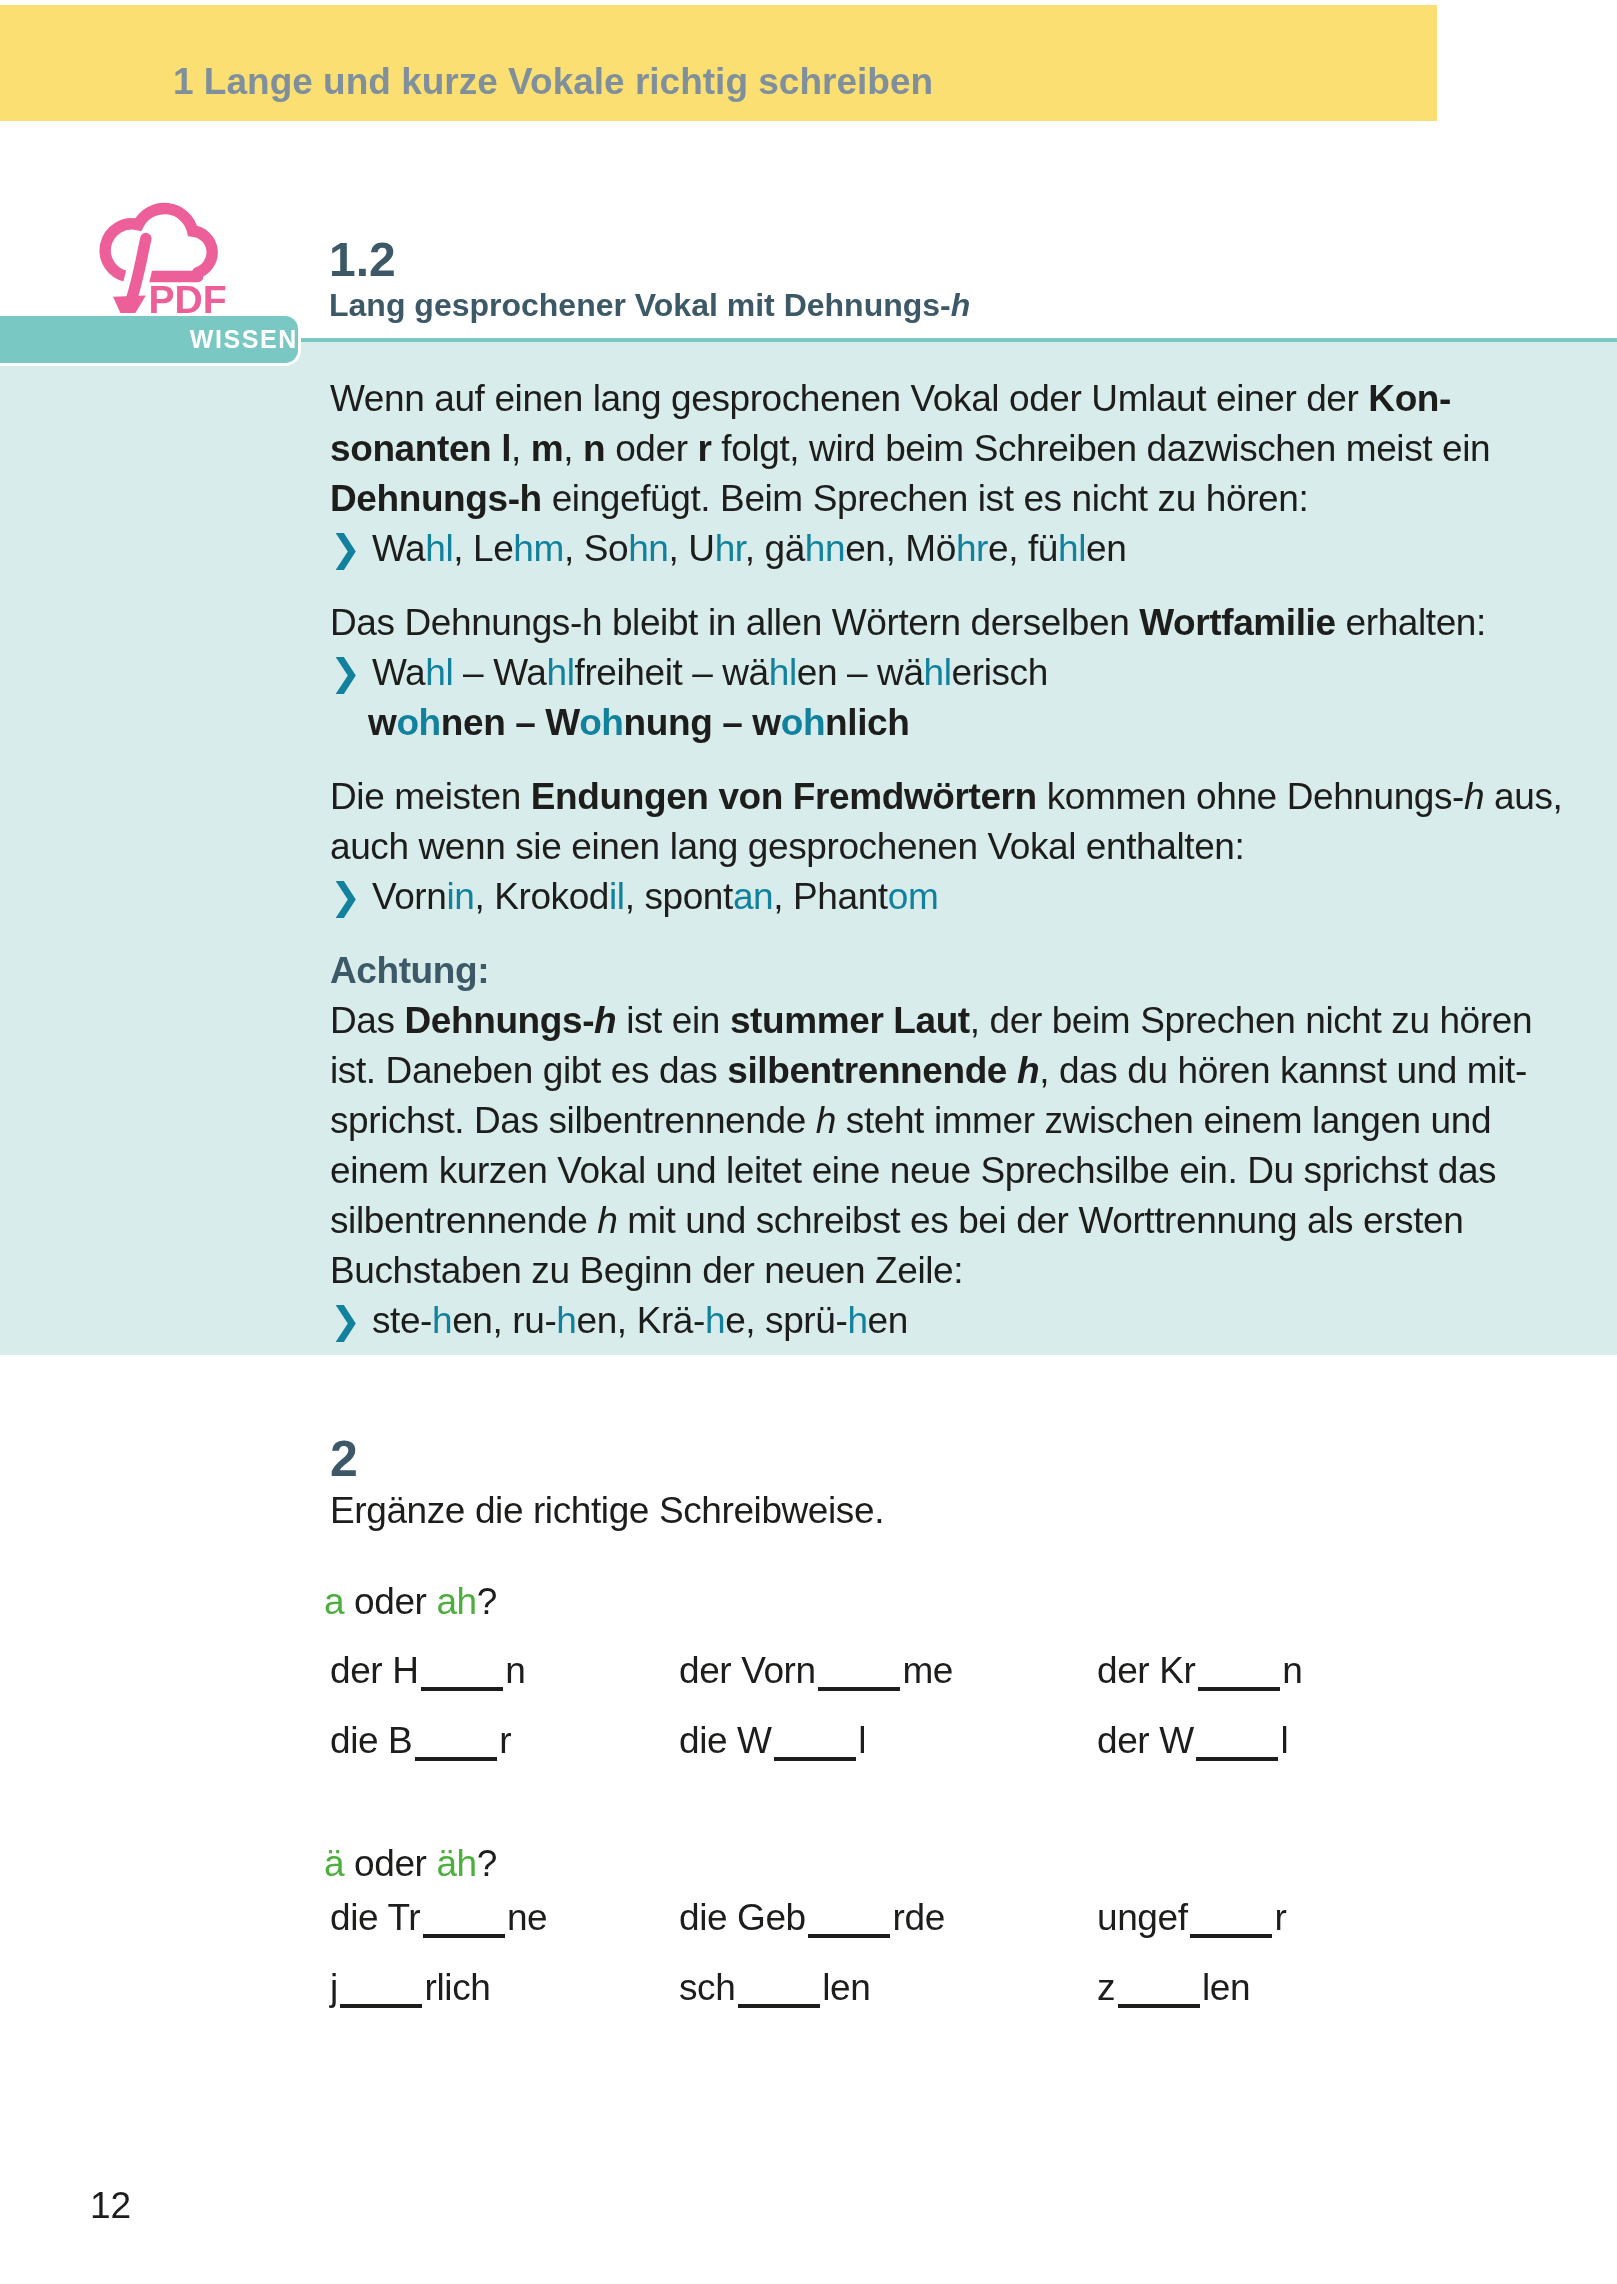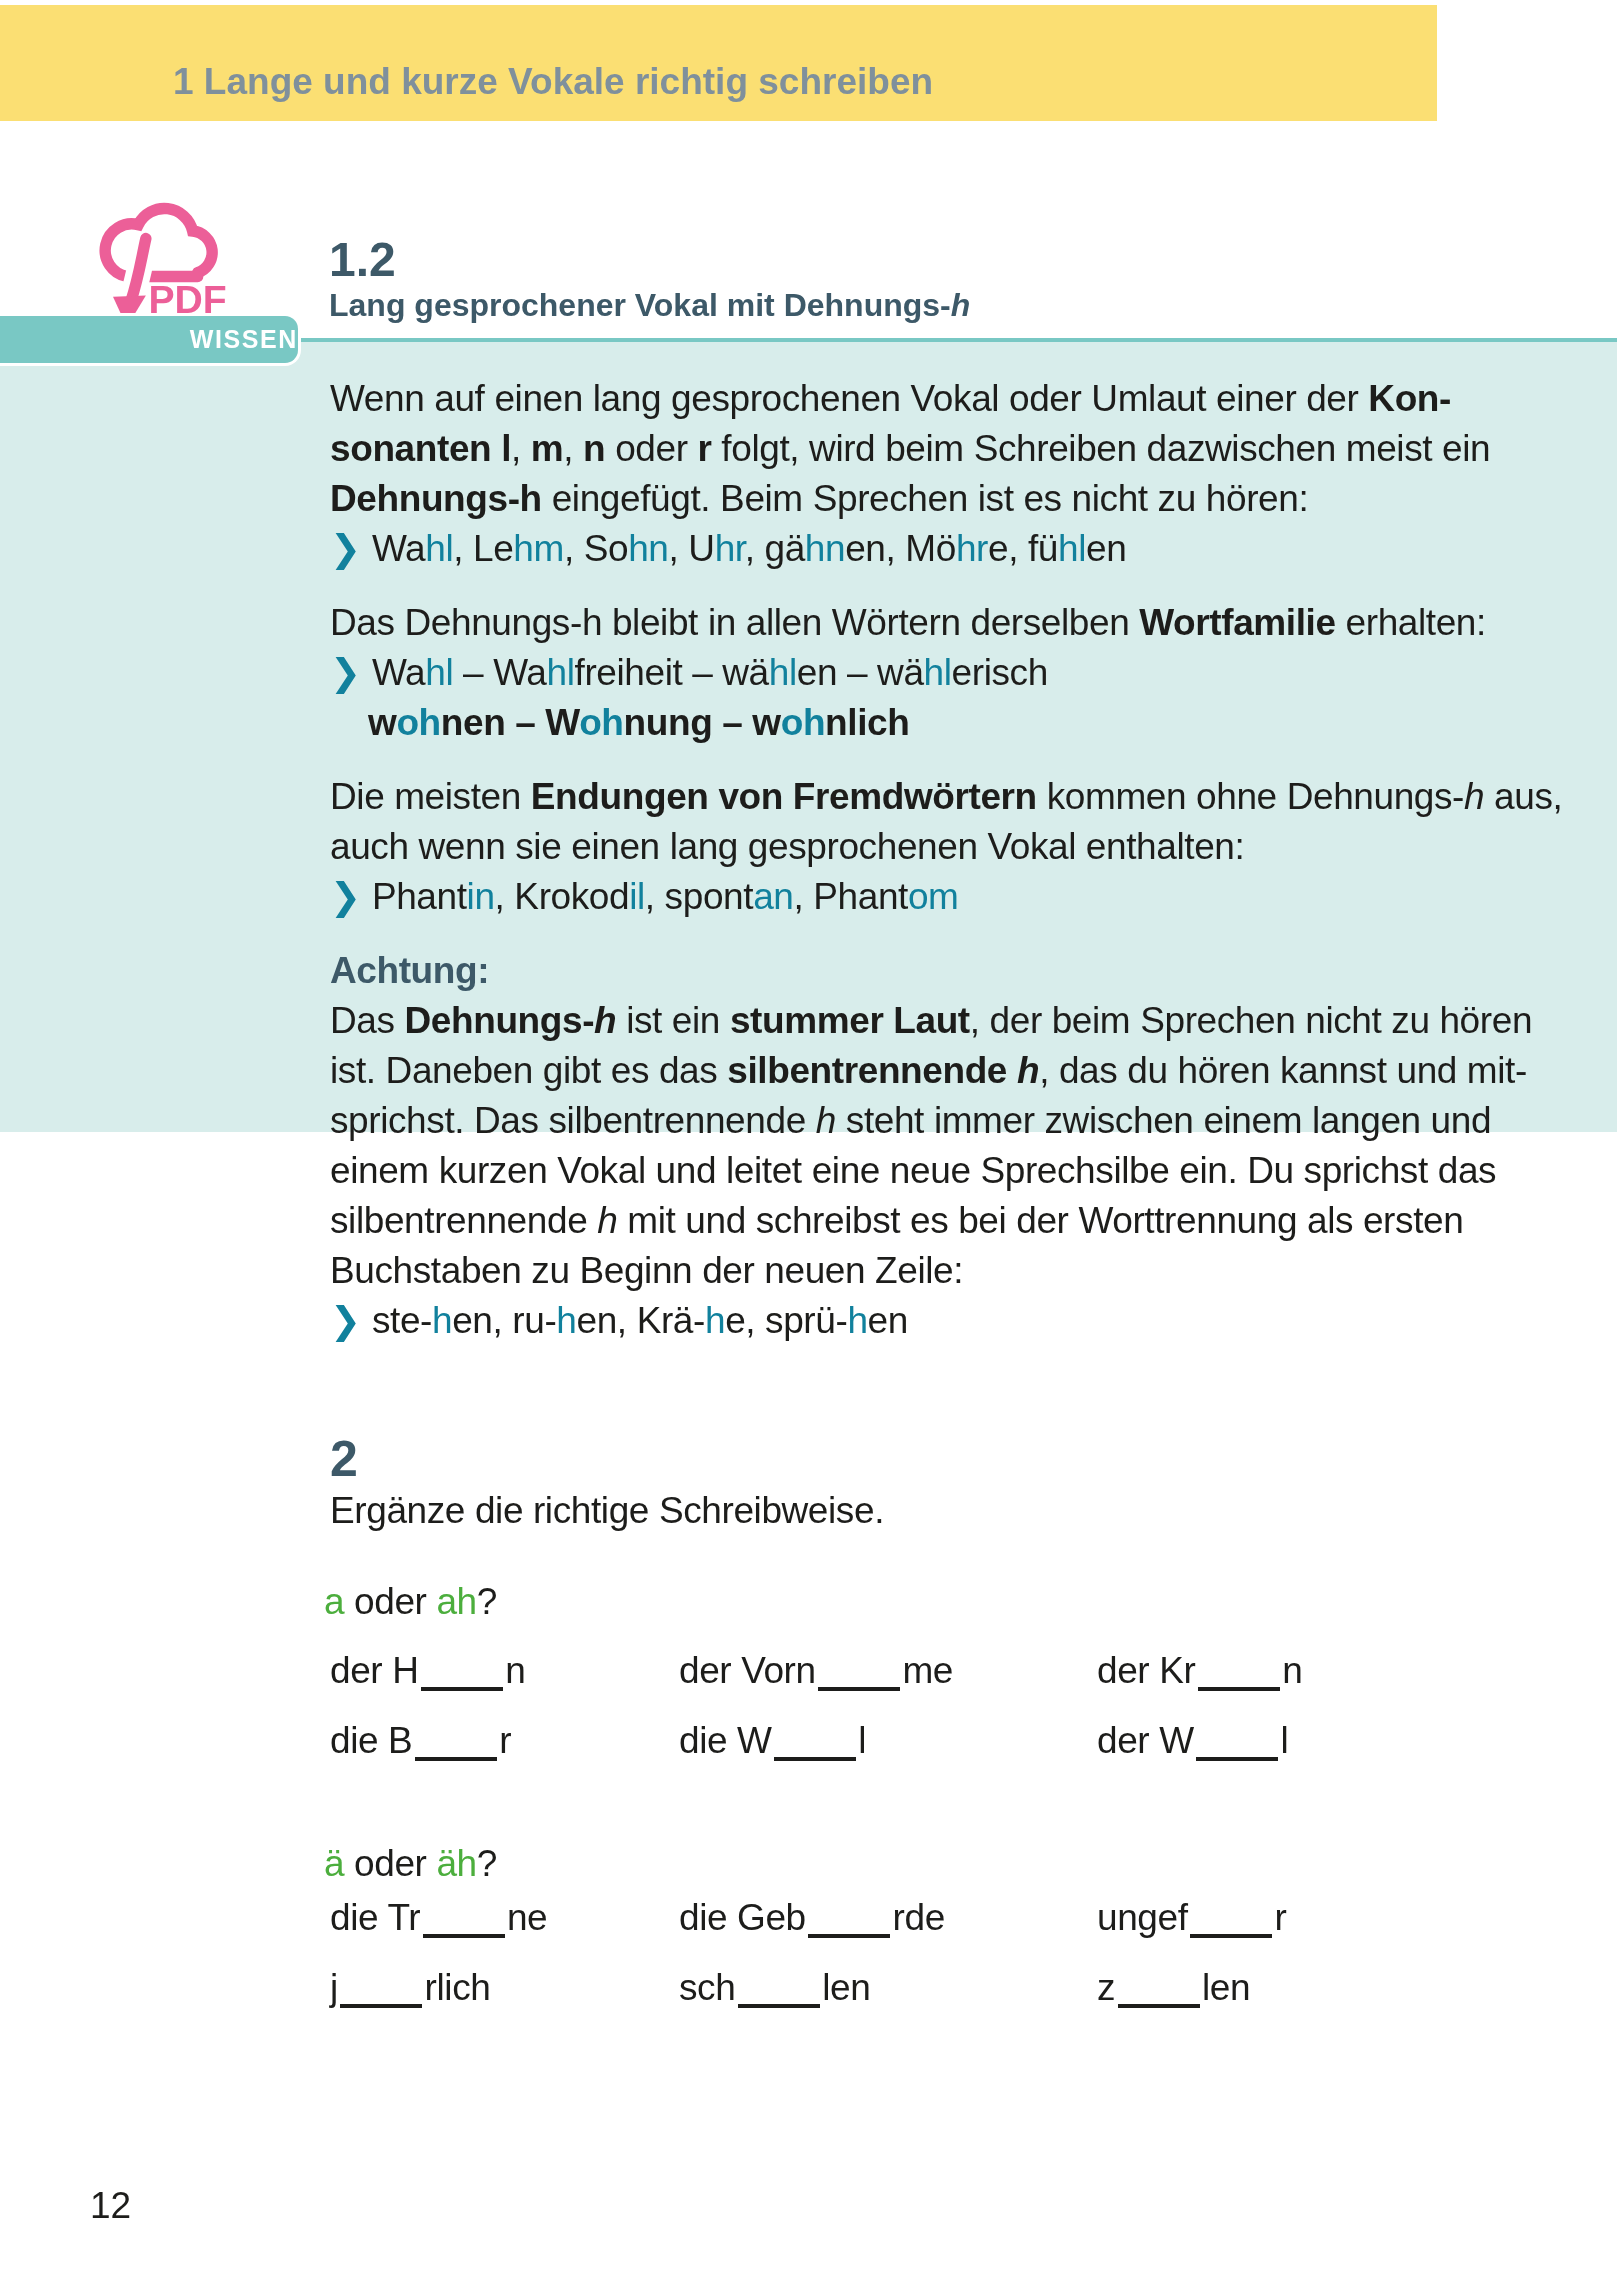--- a/index.html
+++ b/index.html
@@ -27,21 +27,21 @@
   
   #wissen-badge{
     position:absolute;left:0;top:313px;width:301px;height:53px;background:var(--badge-teal);
     border:3.2px solid #fff;border-left:none;border-radius:0 16px 16px 0;
     display:flex;align-items:center;justify-content:flex-end;
     color:#fff;font-size:25px;font-weight:bold;letter-spacing:1.6px;
     z-index:3;
   }
   
   #knowledge-box{
-    position:absolute;left:0;top:338px;width:1618px;height:794px;
+    position:absolute;left:0;top:338px;width:1618px;height:1017px;
     background:var(--box-bg);border-top:4px solid var(--badge-teal);
     padding:32px 16px 0 330px;
   }
   .kline{font-size:37px;line-height:50px;letter-spacing:-0.4px;white-space:nowrap;}
   .kline.gap{margin-top:24px;}
   .kline.slate{color:var(--slate);font-weight:bold;}
   .kline.bullet-cont{padding-left:38px;font-weight:bold;}
   .chev{color:var(--teal);font-weight:bold;margin-right:11.3px;}
   .b{font-weight:bold;}
   .i{font-style:italic;}
@@ -94,21 +94,21 @@
   <div id="knowledge-box">
       <div class="kline"><span>Wenn auf einen lang gesprochenen Vokal oder Umlaut einer der </span><span class="b">Kon-</span></div>
       <div class="kline"><span class="b">sonanten l</span><span>, </span><span class="b">m</span><span>, </span><span class="b">n</span><span> oder </span><span class="b">r</span><span> folgt, wird beim Schreiben dazwischen meist ein</span></div>
       <div class="kline"><span class="b">Dehnungs-h</span><span> eingefügt. Beim Sprechen ist es nicht zu hören:</span></div>
       <div class="kline"><span class="chev">❯</span><span>Wa</span><span class="teal">hl</span><span>, Le</span><span class="teal">hm</span><span>, So</span><span class="teal">hn</span><span>, U</span><span class="teal">hr</span><span>, gä</span><span class="teal">hn</span><span>en, Mö</span><span class="teal">hr</span><span>e, fü</span><span class="teal">hl</span><span>en</span></div>
       <div class="kline gap"><span>Das Dehnungs-h bleibt in allen Wörtern derselben </span><span class="b">Wortfamilie</span><span> erhalten:</span></div>
       <div class="kline"><span class="chev">❯</span><span>Wa</span><span class="teal">hl</span><span> – Wa</span><span class="teal">hl</span><span>freiheit – wä</span><span class="teal">hl</span><span>en – wä</span><span class="teal">hl</span><span>erisch</span></div>
       <div class="kline bullet-cont"><span>w</span><span class="teal">oh</span><span>nen – W</span><span class="teal">oh</span><span>nung – w</span><span class="teal">oh</span><span>nlich</span></div>
       <div class="kline gap"><span>Die meisten </span><span class="b">Endungen von Fremdwörtern</span><span> kommen ohne Dehnungs-</span><span class="i">h</span><span> aus,</span></div>
       <div class="kline"><span>auch wenn sie einen lang gesprochenen Vokal enthalten:</span></div>
-      <div class="kline"><span class="chev">❯</span><span>Phant</span><span class="teal">in</span><span>, Krokod</span><span class="teal">il</span><span>, spont</span><span class="teal">an</span><span>, Phant</span><span class="teal">om</span></div>
+      <div class="kline"><span class="chev">❯</span><span>Vorn</span><span class="teal">in</span><span>, Krokod</span><span class="teal">il</span><span>, spont</span><span class="teal">an</span><span>, Phant</span><span class="teal">om</span></div>
       <div class="kline slate gap"><span>Achtung:</span></div>
       <div class="kline"><span>Das </span><span class="b">Dehnungs-</span><span class="bi">h</span><span> ist ein </span><span class="b">stummer Laut</span><span>, der beim Sprechen nicht zu hören</span></div>
       <div class="kline"><span>ist. Daneben gibt es das </span><span class="b">silbentrennende </span><span class="bi">h</span><span>, das du hören kannst und mit-</span></div>
       <div class="kline"><span>sprichst. Das silbentrennende </span><span class="i">h</span><span> steht immer zwischen einem langen und</span></div>
       <div class="kline"><span>einem kurzen Vokal und leitet eine neue Sprechsilbe ein. Du sprichst das</span></div>
       <div class="kline"><span>silbentrennende </span><span class="i">h</span><span> mit und schreibst es bei der Worttrennung als ersten</span></div>
       <div class="kline"><span>Buchstaben zu Beginn der neuen Zeile:</span></div>
       <div class="kline"><span class="chev">❯</span><span>ste-</span><span class="teal">h</span><span>en, ru-</span><span class="teal">h</span><span>en, Krä-</span><span class="teal">h</span><span>e, sprü-</span><span class="teal">h</span><span>en</span></div>
     </div>
 

